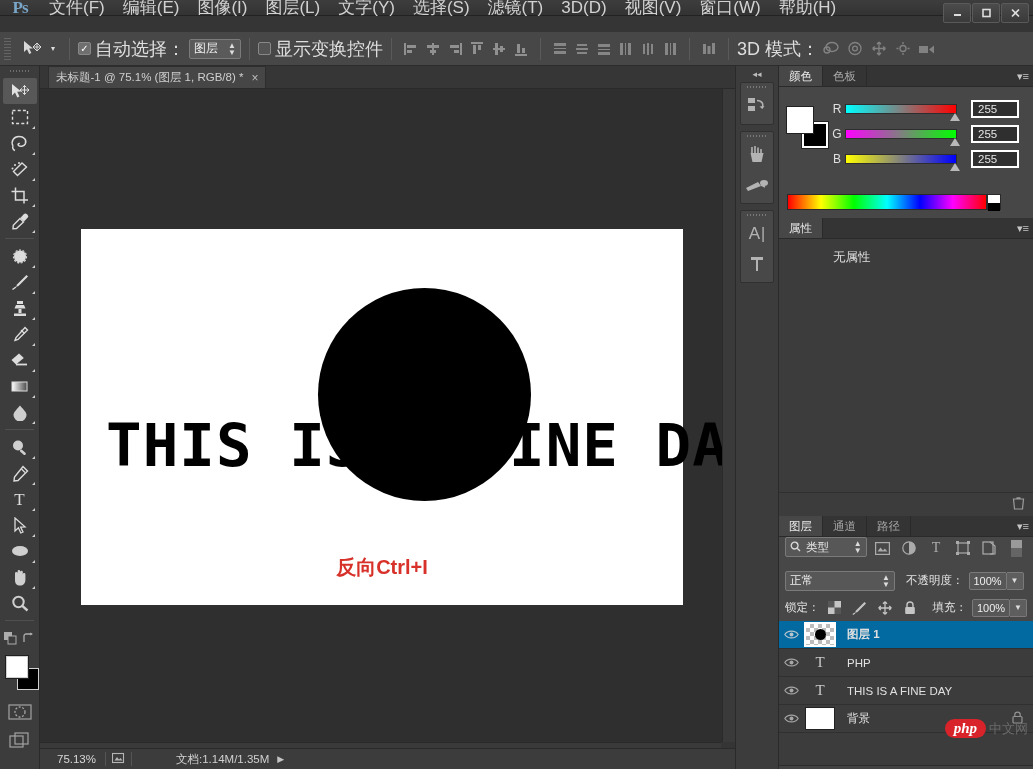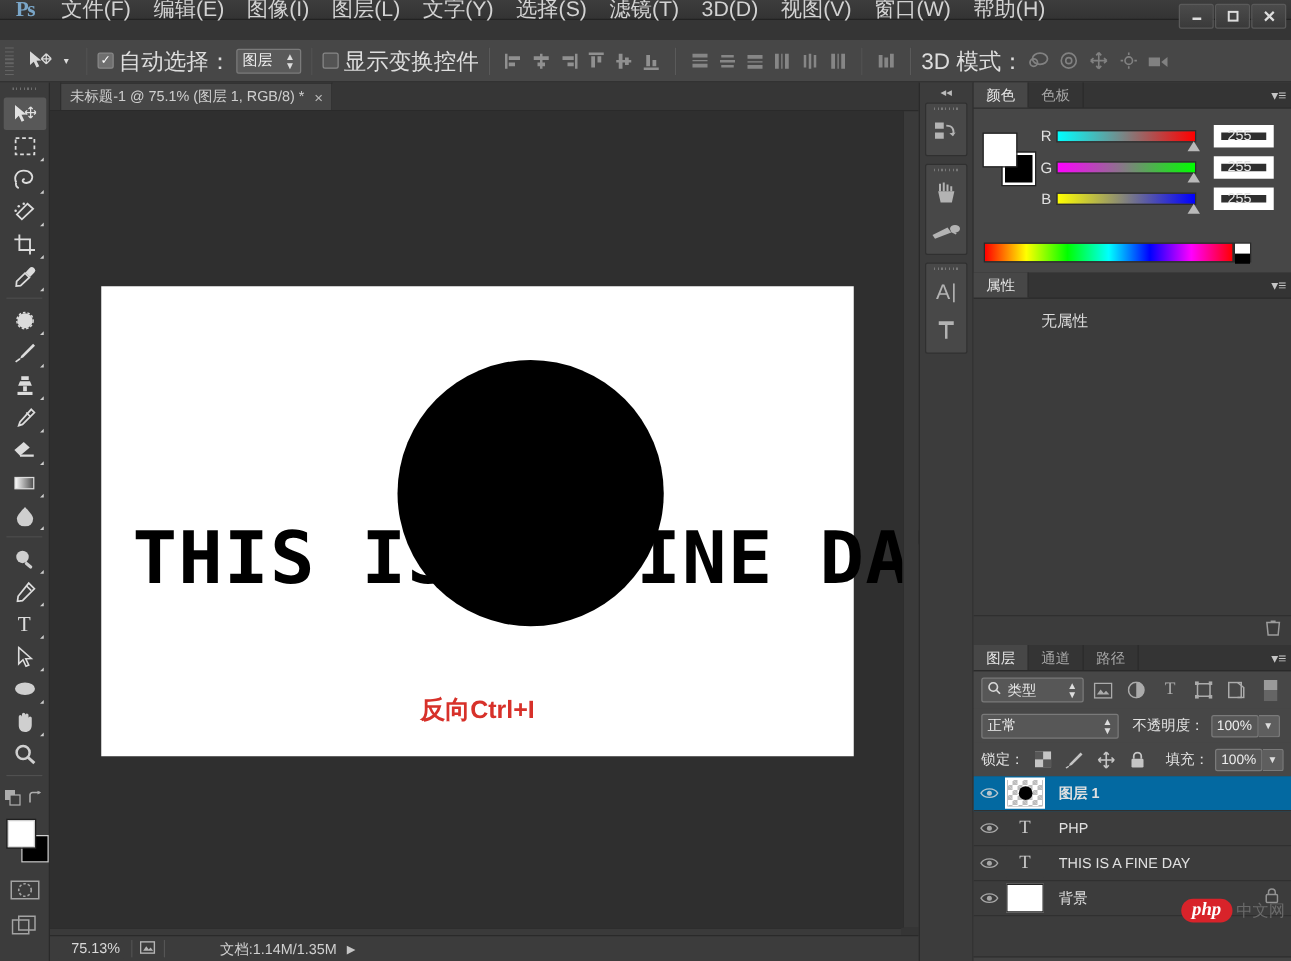--- a/index.html
+++ b/index.html
@@ -199,42 +199,42 @@
   #cp-bg { position: absolute; left: 15px; top: 15px; width: 26px; height: 26px;
            background: #000; border: 2px solid #fff; outline: 1px solid #222; }
   .slider-row { display: flex; align-items: center; height: 25px; margin-left: 42px; }
   .slider-label { width: 16px; color: #e0e0e0; font-size: 12px; text-align: center; }
   .slider-track { position: relative; width: 112px; height: 10px; border: 1px solid #2e2e2e; }
   .slider-thumb { position: absolute; top: 8px; width: 0; height: 0;
     border-left: 5px solid transparent; border-right: 5px solid transparent;
     border-bottom: 8px solid #b9b9b9; }
   .slider-val {
     width: 48px; height: 18px; margin-left: 14px; background: #2f2f2f;
-    border: 6px solid #ffffff; color: #e4e4e4; font-size: 11.5px;
+    border: 2px solid #ffffff; color: #e4e4e4; font-size: 11.5px;
     display: flex; align-items: center; padding-left: 5px;
   }
   #spectrum { position: absolute; left: 8px; bottom: 8px; width: 200px; height: 16px;
     border: 1px solid #2a2a2a;
     background: linear-gradient(to right,#ff0000,#ffff00,#00ff00,#00ffff,#0000ff,#ff00ff,#ff0000);
   }
   #spec-wb { position: absolute; left: 208px; bottom: 8px; width: 14px; height: 16px;
              border: 1px solid #2a2a2a; }
   #spec-wb .w { height: 8px; background: #fff; }
   #spec-wb .b { height: 8px; background: #000; }
 
   
   #proppanel { background: #474747; }
   #prop-body { height: 253px; background: #3c3c3c; padding: 10px 10px; }
   #prop-empty { color: #dcdcdc; font-size: 12.5px; margin-left: 44px; }
   #prop-footer { height: 24px; background: #3c3c3c; border-top: 1px solid #2f2f2f;
     display: flex; align-items: center; justify-content: flex-end; padding-right: 8px; gap: 10px; }
 
   
   #layerspanel { background: #474747; }
-  #layers-filter { height: 30px; display: flex; align-items: center;
+  #layers-filter { height: 30px; display: flex; align-items: flex-start;
     padding: 0 6px; gap: 5px; background: #474747; }
   #filter-select {
     display: flex; align-items: center; gap: 5px; width: 86px; height: 20px;
     background: #575757; border: 1px solid #7a7a7a; border-radius: 2px;
     padding: 0 4px; color: #e6e6e6; font-size: 11.5px;
   }
   .filt-ico { width: 23px; height: 22px; display: flex; align-items: center;
               justify-content: center; opacity: .75; }
   #blendrow, #lockrow { height: 27px; display: flex; align-items: center;
     padding: 0 6px; gap: 5px; background: #474747; color: #e2e2e2; font-size: 11.5px; }

